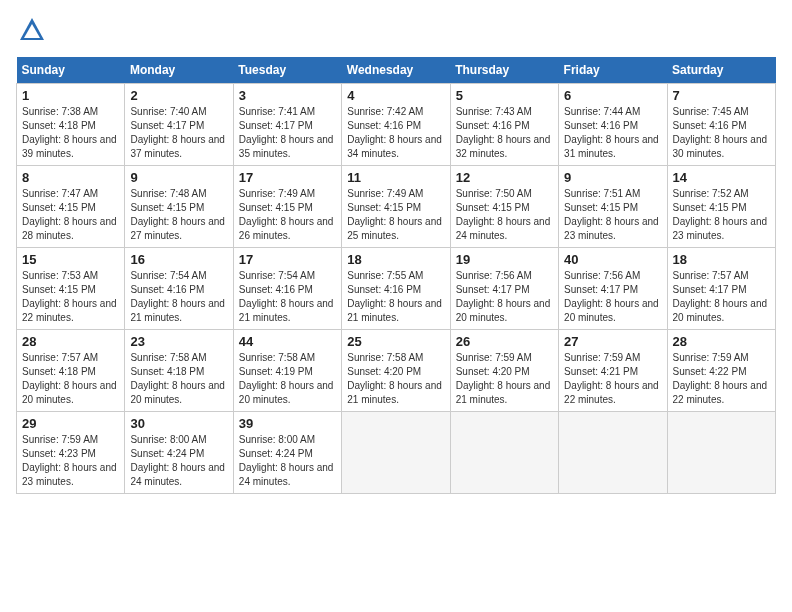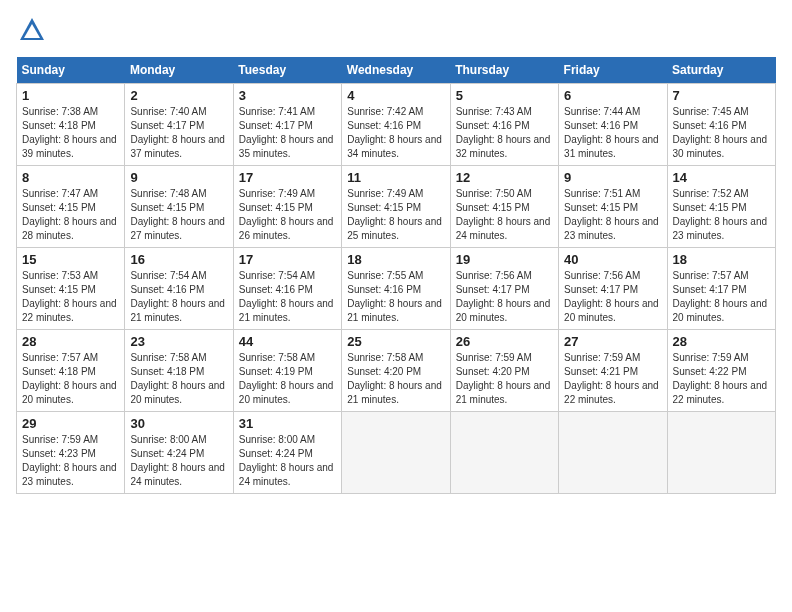--- a/index.html
+++ b/index.html
@@ -242,21 +242,21 @@
       <tr>
         <td>
         <span class="day-number">29</span>
         <span class="cell-text">Sunrise: 7:59 AM<br>Sunset: 4:23 PM<br>Daylight: 8 hours and 23 minutes.</span>
       </td>
         <td>
         <span class="day-number">30</span>
         <span class="cell-text">Sunrise: 8:00 AM<br>Sunset: 4:24 PM<br>Daylight: 8 hours and 24 minutes.</span>
       </td>
         <td>
-        <span class="day-number">31</span>
+        <span class="day-number">39</span>
         <span class="cell-text">Sunrise: 8:00 AM<br>Sunset: 4:24 PM<br>Daylight: 8 hours and 24 minutes.</span>
       </td>
         <td class="empty-cell"></td>
         <td class="empty-cell"></td>
         <td class="empty-cell"></td>
         <td class="empty-cell"></td>
       </tr>
     </tbody>
 </table>
 

